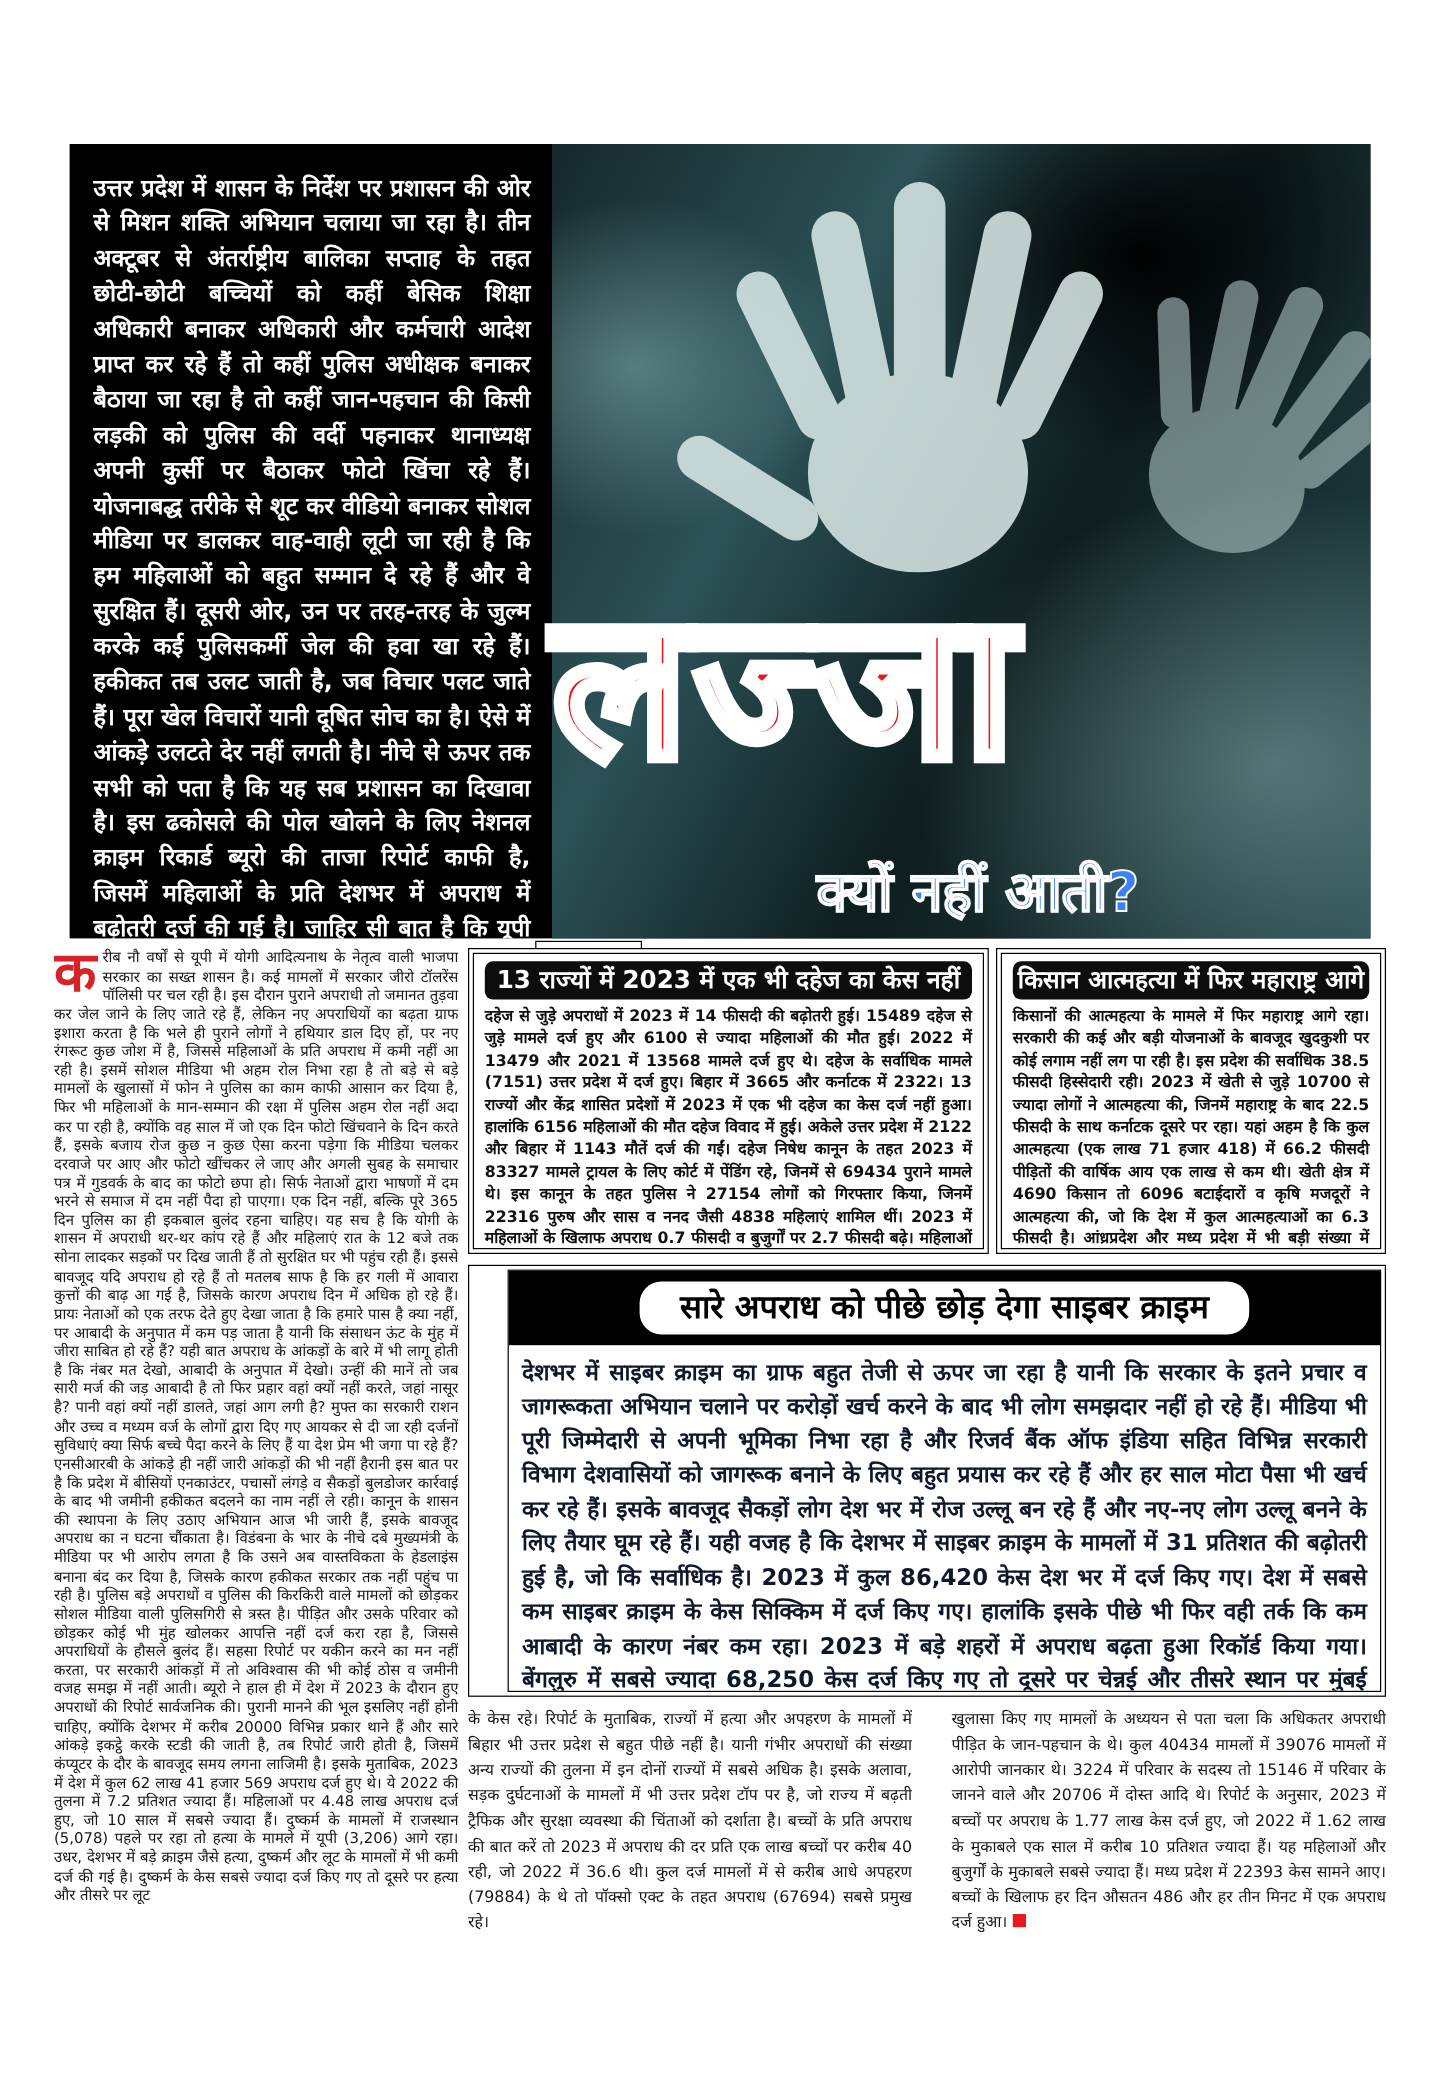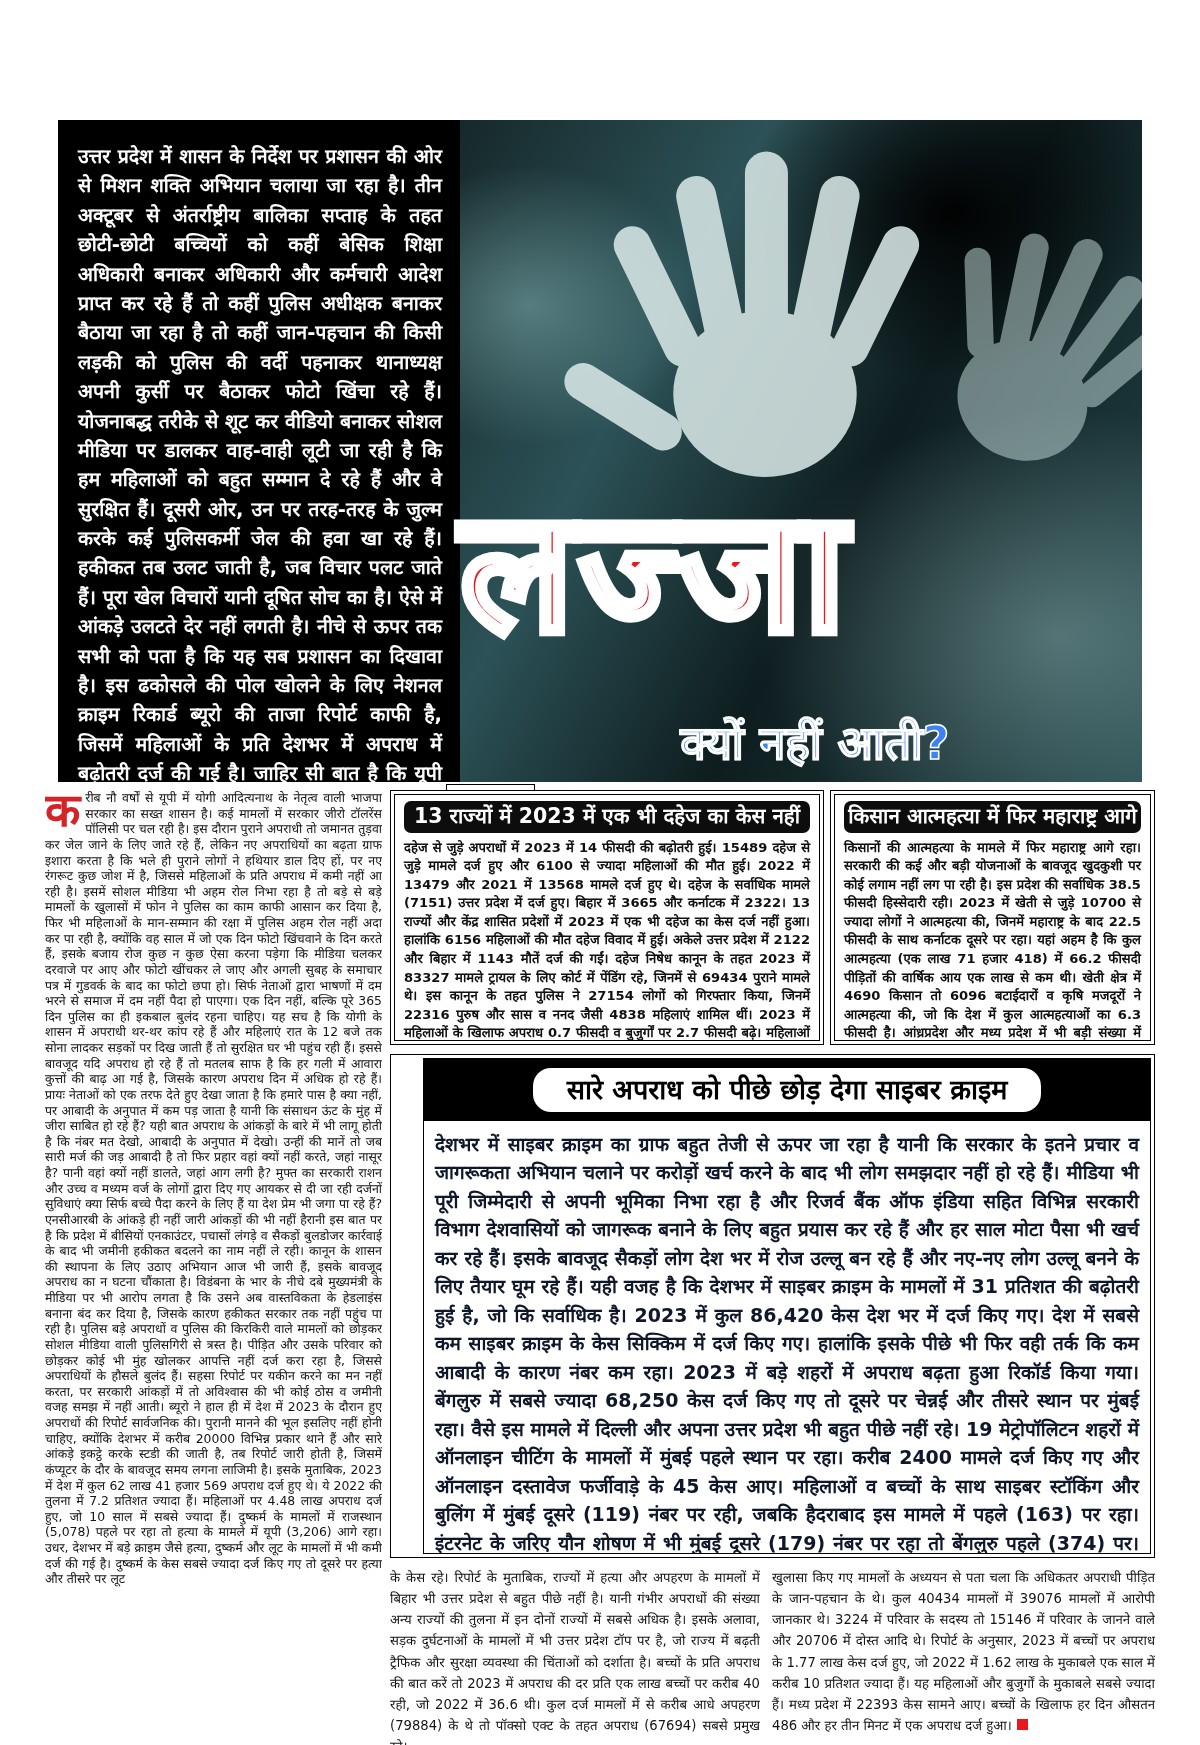--- a/index.html
+++ b/index.html
@@ -41,27 +41,27 @@
   .dropcap{float:left;font-size:46px;line-height:.82;font-weight:800;padding:2px 5px 0 0;}
   .right-region{position:absolute;left:345px;top:0;right:0;}
   .box-outer{border:1px solid #000;padding:3px;background:#fff;box-sizing:border-box;}
   .box-inner{border:1px solid #000;height:100%;box-sizing:border-box;padding:6px 9px;overflow:hidden;}
   .row1{display:flex;gap:6px;height:255px;}
   .dowry-box{width:434px;flex:none;height:100%;}
   .farmer-box{flex:1;height:100%;}
   .box-titlebar{background:#0d0d0d;color:#fff;text-align:center;font-size:20.5px;font-weight:800;
         border-radius:7px;padding:4px 2px;margin-bottom:6px;line-height:1.15;}
   .box-body{font-size:13.1px;font-weight:700;line-height:1.42;text-align:justify;color:#101010;}
-  .cyber-box{margin-top:9px;height:504px;padding-left:32px;}
+  .cyber-box{margin-top:9px;height:360px;padding-left:32px;}
   .cyber-inner{border:1px solid #000;height:100%;box-sizing:border-box;overflow:hidden;padding:0;}
   .cyber-header{background:#000;padding:9px 0;text-align:center;}
   .cyber-title{display:inline-block;background:#fff;color:#000;font-size:27px;font-weight:900;
         padding:7px 34px;border-radius:18px;line-height:1.1;}
   .cyber-body{padding:9px 11px;font-size:19px;font-weight:700;line-height:1.5;text-align:justify;color:#0f172a;}
-  .row3{margin-top:9px;display:flex;gap:12px;justify-content:flex-end;}
+  .row3{margin-top:9px;display:flex;gap:33px;justify-content:flex-end;}
   .bottom-col{font-size:13.2px;line-height:1.6;text-align:justify;color:#141414;overflow:hidden;}
   .bottom-col.mid{width:370px;flex:none;}
   .bottom-col.right{flex:1;}
   .end-mark{display:inline-block;width:11px;height:11px;margin-left:5px;vertical-align:baseline;}
 </style>
 </head>
 <body>
 
 <div class="page">
 

